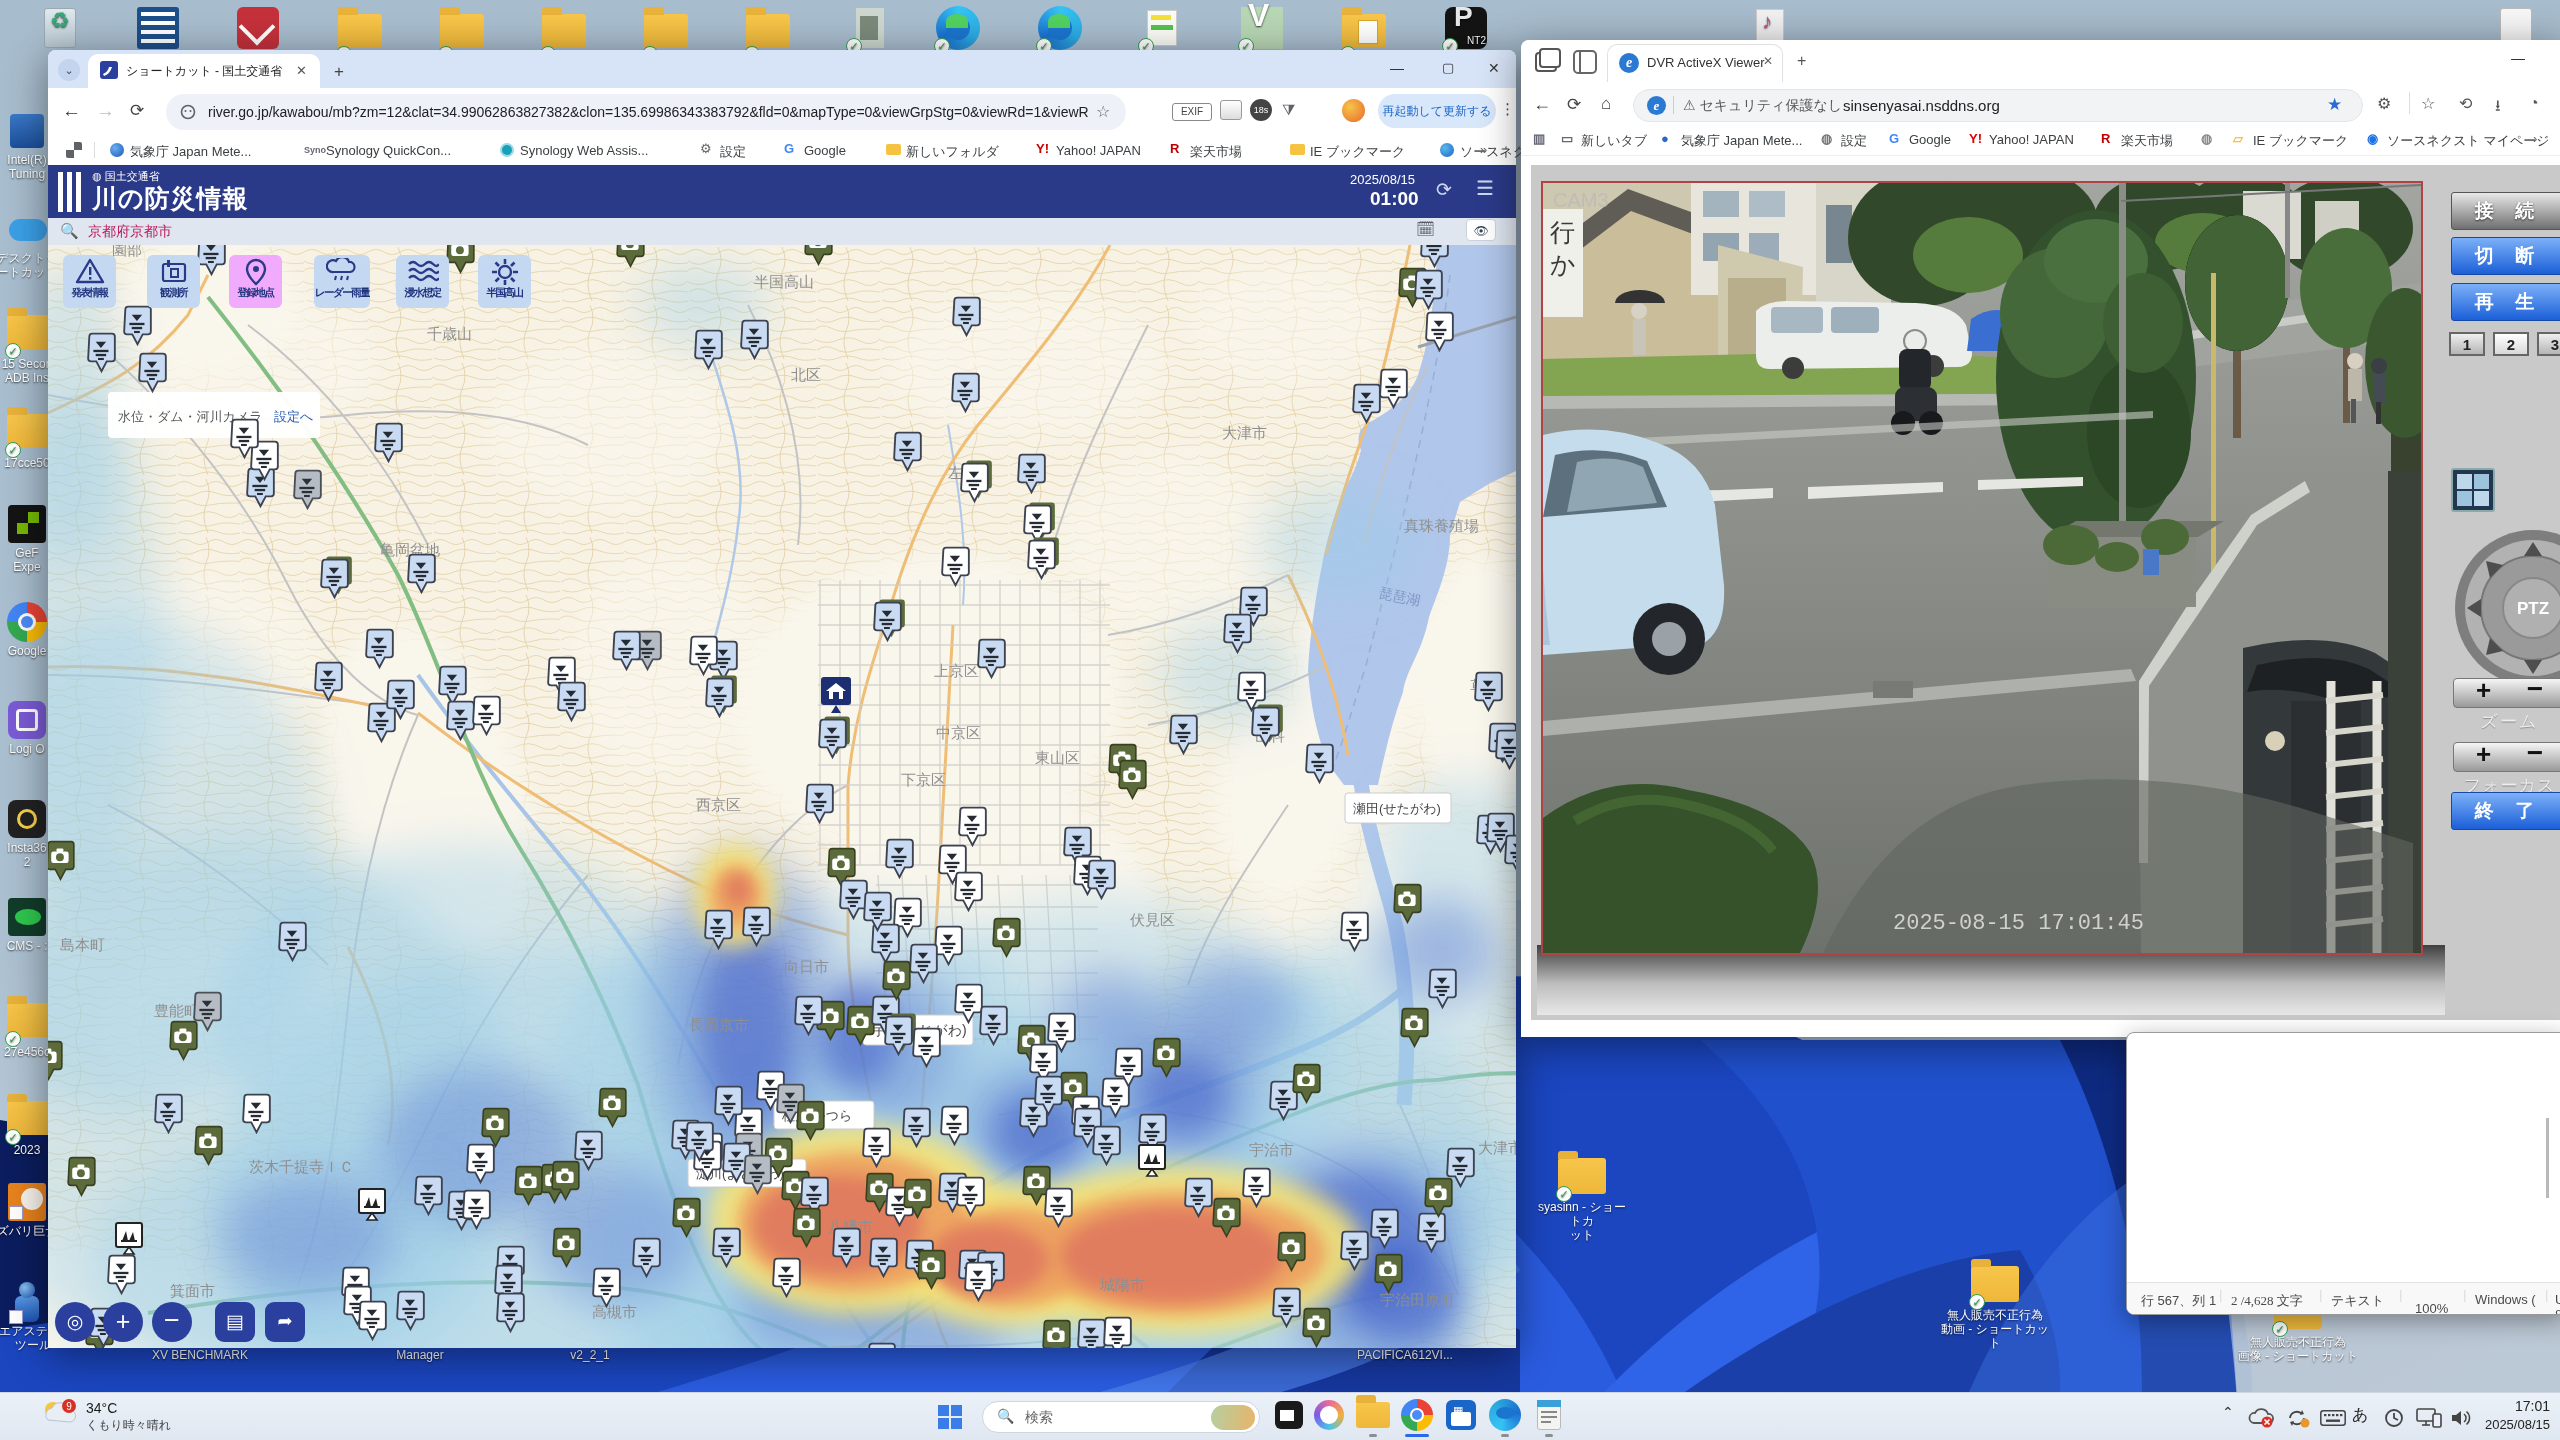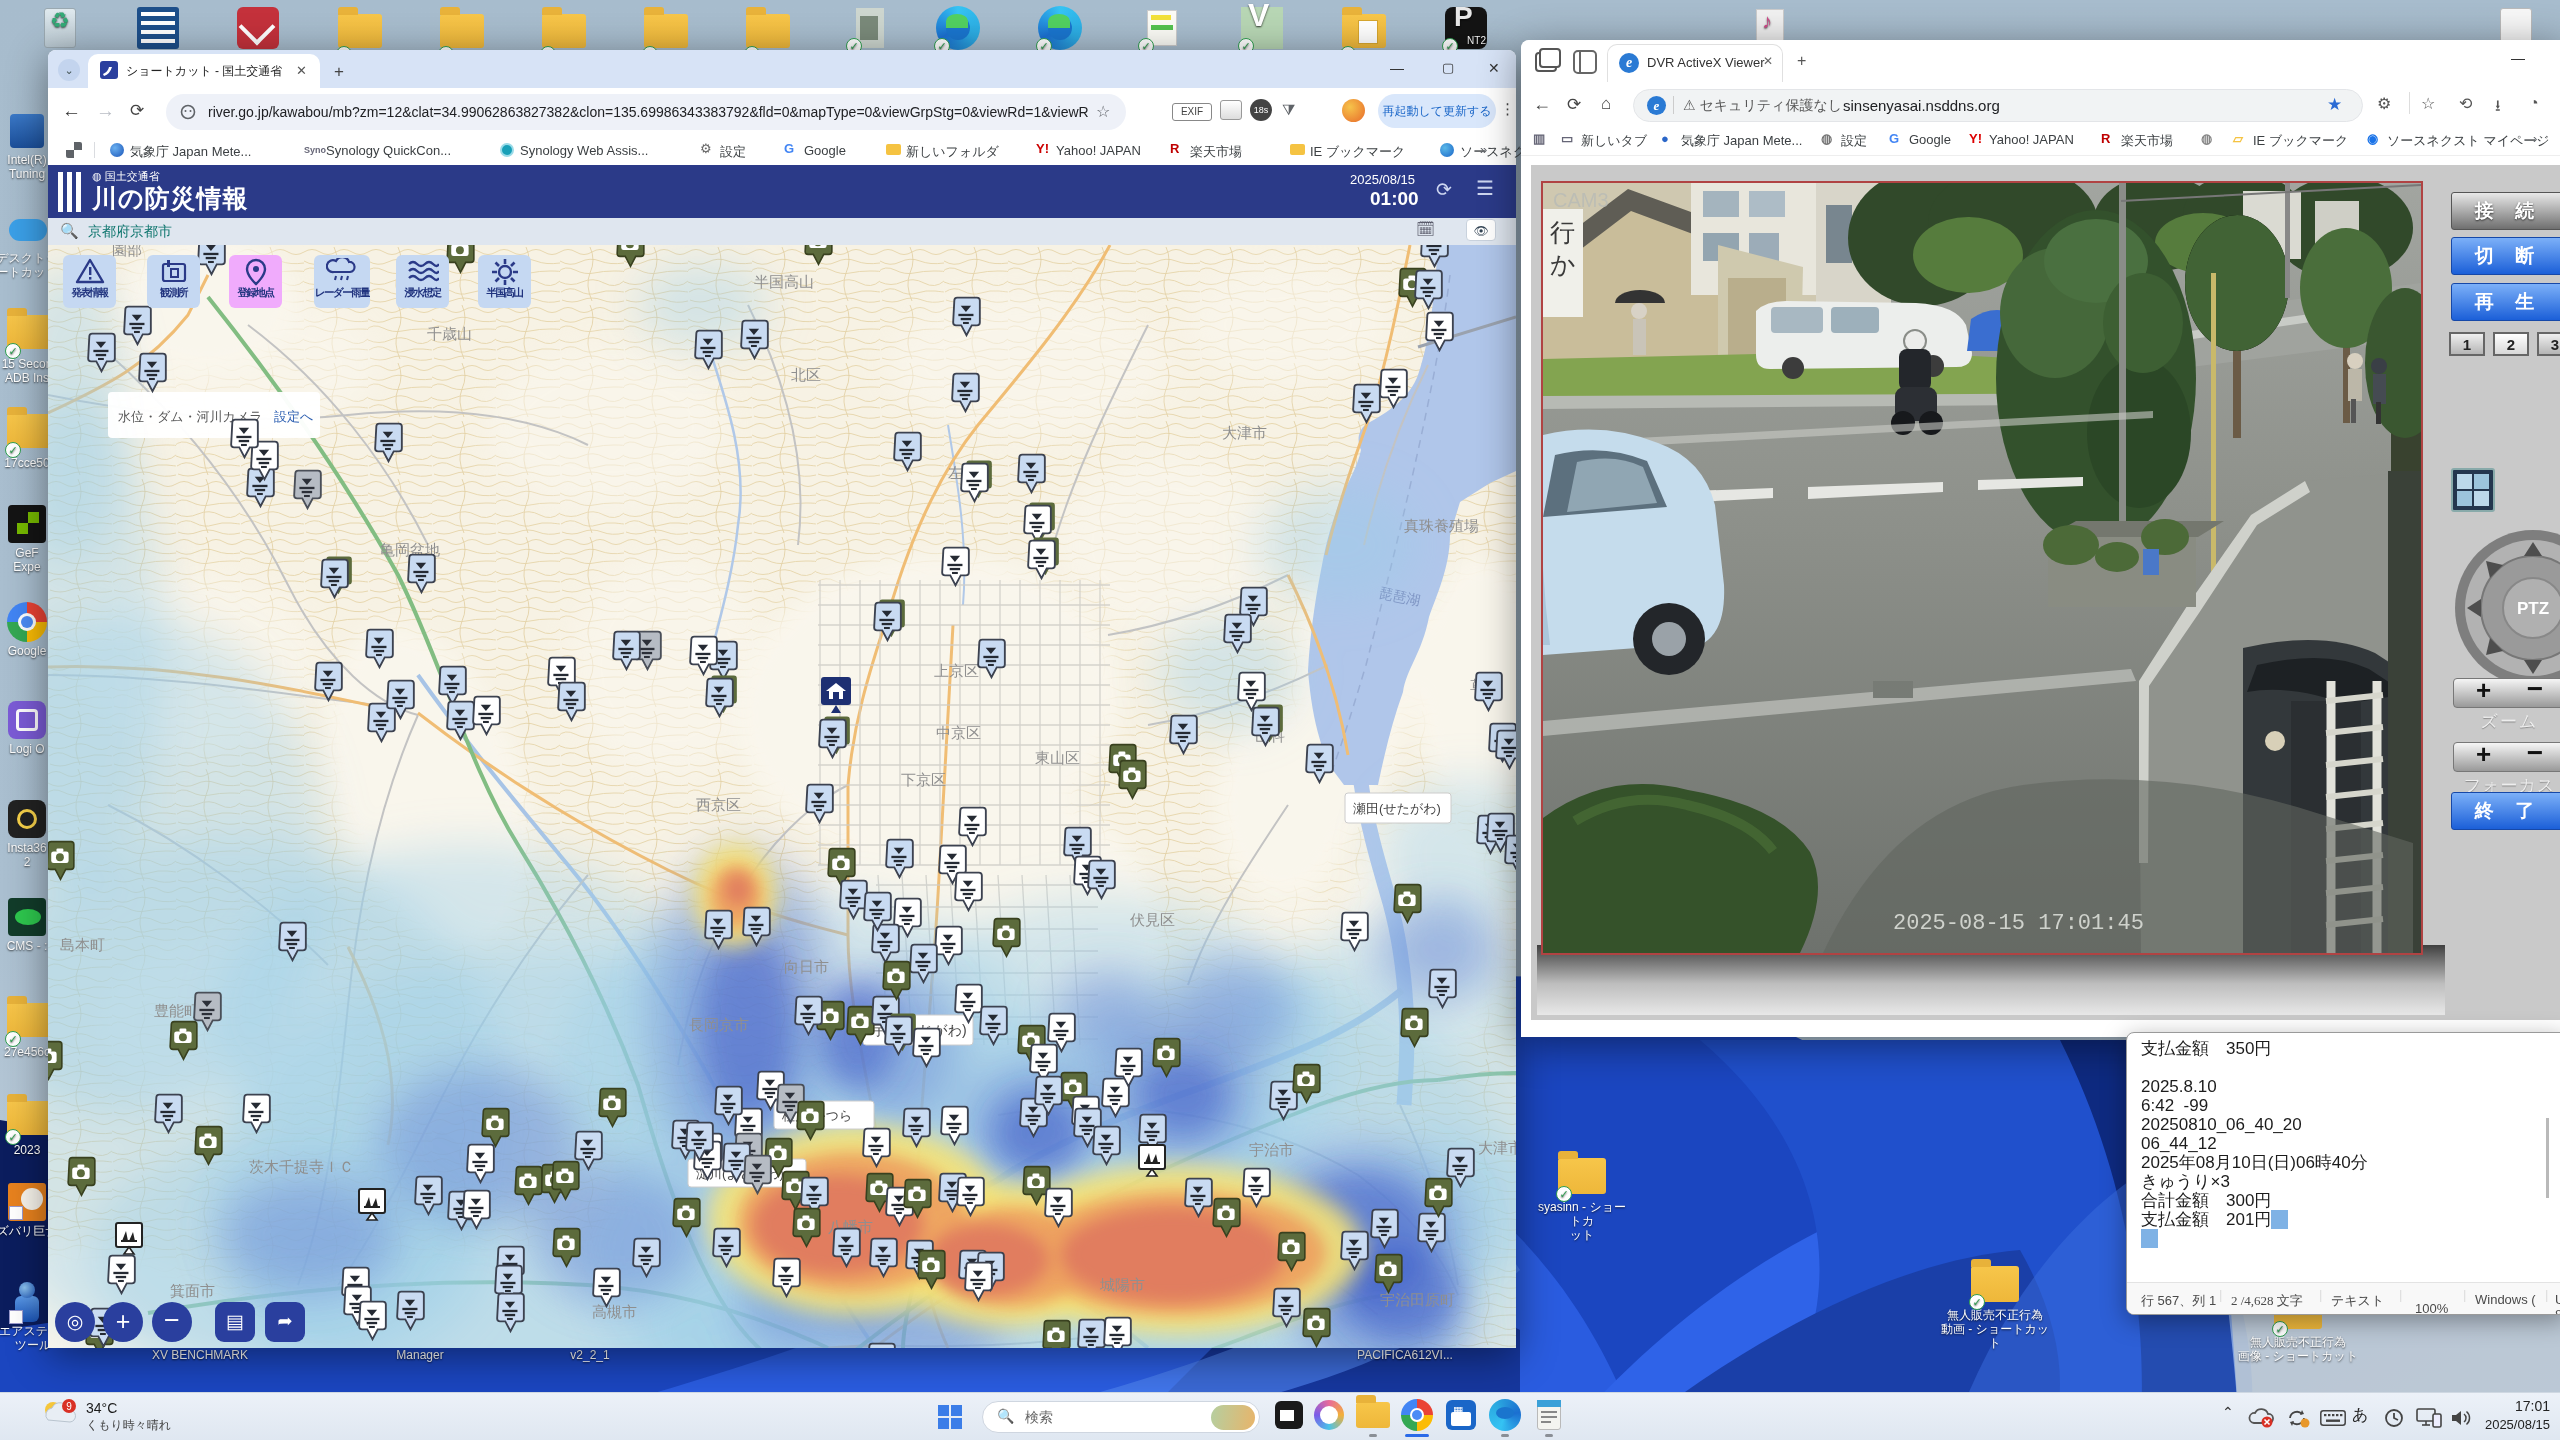--- a/index.html
+++ b/index.html
@@ -295,21 +295,21 @@
  <div class="abs" style="left:28px;top:122px;width:5px;height:40px;background:#fff;"></div>
  <div class="abs" style="left:44px;top:119px;color:#fff;font-size:11px;">◍ 国土交通省</div>
  <div class="abs" style="left:44px;top:132px;color:#fff;font-size:25px;font-weight:bold;letter-spacing:1px;">川の防災情報</div>
  <div class="abs" style="left:1302px;top:122px;color:#fff;font-size:13px;">2025/08/15</div>
  <div class="abs" style="left:1322px;top:138px;color:#fff;font-size:19px;font-weight:bold;">01:00</div>
  <div class="abs" style="left:1388px;top:128px;color:#cdd6f0;font-size:19px;">⟳</div>
  <div class="abs" style="left:1428px;top:126px;color:#cdd6f0;font-size:20px;">☰</div>
 
  <div class="abs" style="left:0;top:168px;width:1468px;height:27px;background:#dfe6ef;"></div>
  <div class="abs" style="left:12px;top:172px;font-size:15px;color:#333;">🔍</div>
- <div class="abs" style="left:40px;top:173px;font-size:14px;color:#0f766e;">京都府京都市</div>
+ <div class="abs" style="left:40px;top:173px;font-size:14px;color:#be185d;">京都府京都市</div>
  <div class="abs" style="left:1368px;top:170px;font-size:15px;color:#445;">🗓</div>
  <div class="abs" style="left:1418px;top:169px;width:30px;height:22px;background:#fff;border-radius:4px;border:1px solid #c9d2dd;font-size:12px;text-align:center;line-height:22px;color:#345;">👁</div>
 
  <svg class="abs" style="left:0;top:195px" width="1468" height="1103" viewBox="0 0 1468 1103">
  <defs>
   <pattern id="ct" width="64" height="58" patternUnits="userSpaceOnUse">
    <g fill="none" stroke="#dfc892" stroke-width="0.9">
     <path d="M0,7 q8,-5 16,0 t16,0 t16,0 t16,0"></path>
     <path d="M0,16 q10,6 20,1 t20,-1 t24,2"></path>
     <path d="M-2,27 q7,-7 17,-2 t19,3 t20,-2 t12,1"></path>
@@ -1143,31 +1143,20 @@
  <div class="abs" style="left:932px;top:702px;width:113px;height:30px;background:linear-gradient(#f5f5f5,#999);border:1px solid #777;border-radius:4px;">
   <span style="position:absolute;left:22px;top:-4px;font-size:26px;font-weight:bold;color:#111;">+</span>
   <span style="position:absolute;right:22px;top:-6px;font-size:28px;font-weight:bold;color:#111;">−</span>
       </div>
  <div class="abs" style="left:932px;top:734px;width:113px;text-align:center;color:#eee;font-size:17px;letter-spacing:1px;text-shadow:0 1px 1px #888;">フォーカス</div>
  <div class="abs" style="left:930px;top:752px;width:115px;height:38px;background:linear-gradient(#7cb0f8,#1b5fd8);border:1px solid #1648a8;border-radius:3px;color:#fff;font-size:19px;font-weight:bold;text-align:center;line-height:36px;letter-spacing:8px;">終 了</div>
 </div>
 
 <div class="abs" style="left:2126px;top:1032px;width:440px;height:283px;background:#fff;
 border:1px solid #9a9a9a;border-radius:8px 0 0 8px;box-shadow:0 6px 24px rgba(0,0,0,.35);overflow:hidden;">
- <div class="abs" style="left:14px;top:6px;width:400px;font-size:17px;color:#1c1c1c;line-height:19px;white-space:pre;">支払金額　350円
-
-2025.8.10
-6:42  -99
-20250810_06_40_20
-06_44_12
-2025年08月10日(日)06時40分
-きゅうり×3
-合計金額　300円
-支払金額　201円<span style="background:#7fb2e5;color:#7fb2e5;">．</span>
-<span style="background:#7fb2e5;color:#7fb2e5;">．</span></div>
  <div class="abs" style="left:419px;top:85px;width:3px;height:80px;background:#b9b9b9;"></div>
  <div class="abs" style="left:0;top:249px;width:440px;height:34px;background:#f8f8f8;border-top:1px solid #e3e3e3;font-size:13px;color:#4a4a4a;">
   <span style="position:absolute;left:14px;top:9px;">行 567、列 1</span>
   <span style="position:absolute;left:92px;top:4px;color:#ddd;">|</span>
   <span style="position:absolute;left:104px;top:9px;font-family:Liberation Serif, serif;">2 /4,628 文字</span>
   <span style="position:absolute;left:192px;top:4px;color:#ddd;">|</span>
   <span style="position:absolute;left:204px;top:9px;">テキスト</span>
   <span style="position:absolute;left:272px;top:4px;color:#ddd;">|</span>
   <span style="position:absolute;left:288px;top:18px;">100%</span>
   <span style="position:absolute;left:336px;top:4px;color:#ddd;">|</span>

